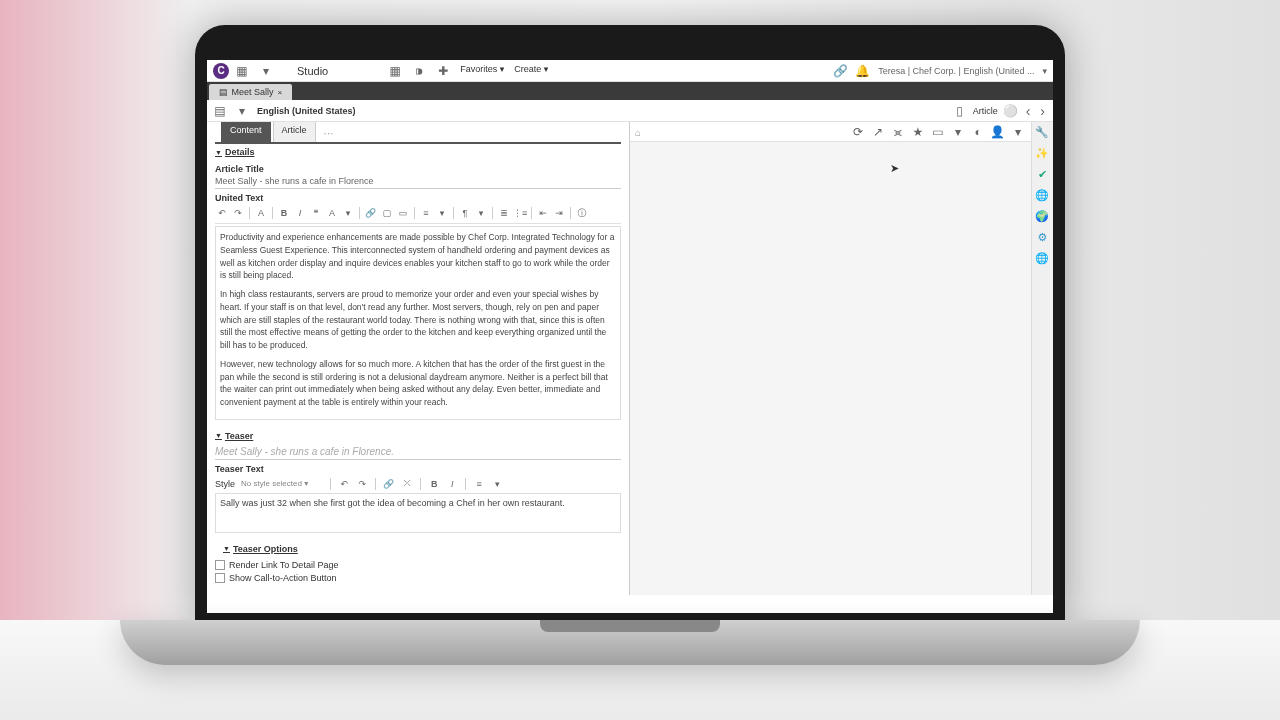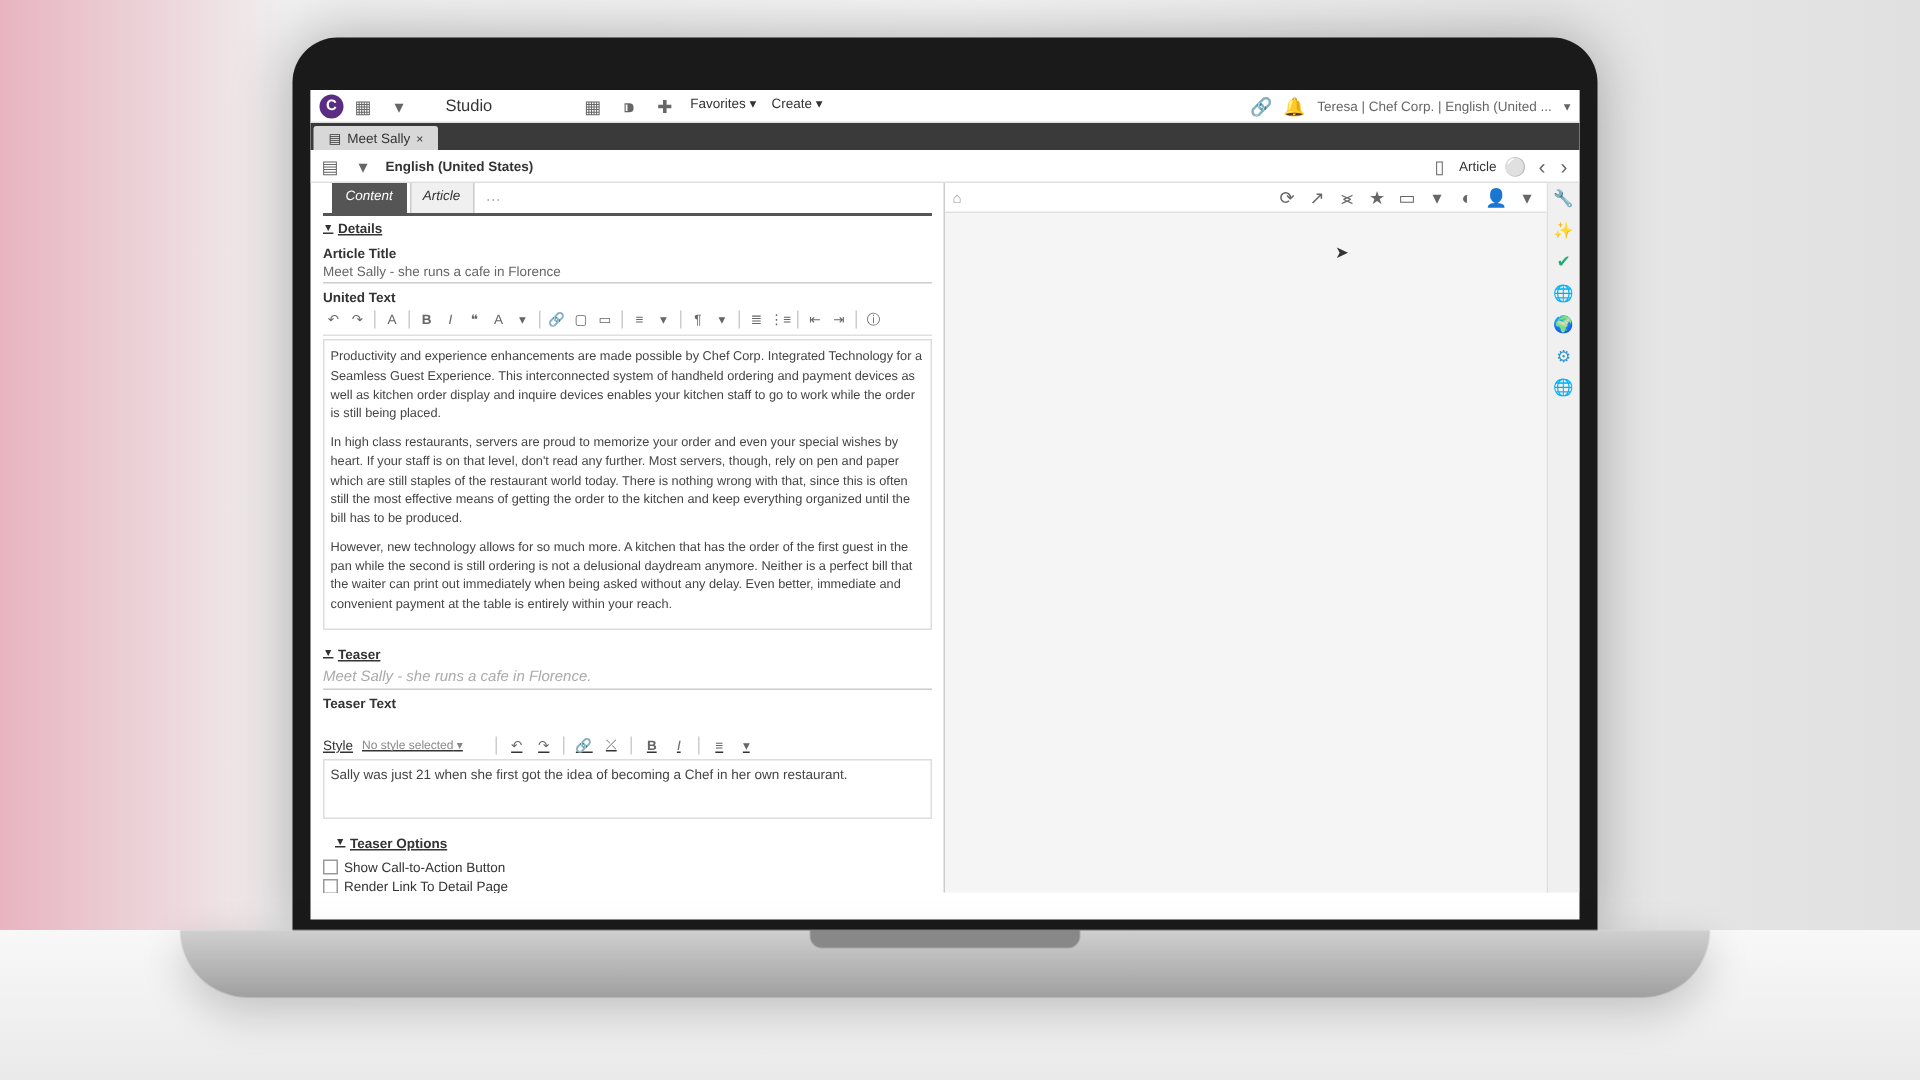--- a/index.html
+++ b/index.html
@@ -29,21 +29,21 @@
 
 
 .subheader { height: 22px; background: #fff; border-bottom: 1px solid #e0e0e0; display: flex; align-items: center; padding: 0 6px; gap: 8px; }
 .locale { font-size: 9px; font-weight: bold; }
 .sub-right { margin-left: auto; display: flex; align-items: center; gap: 6px; }
 .article-label { font-size: 9px; }
 .nav-arrow { font-size: 14px; color: #666; cursor: pointer; padding: 0 2px; }
 
 
 .content-tabs { height: 18px; border-bottom: 2px solid #555; display: flex; align-items: flex-end; padding-left: 6px; gap: 2px; }
-.ctab { padding: 7px 8px; font-size: 9px; background: #f0f0f0; border: 1px solid #ccc; border-bottom: none; cursor: pointer; font-style: italic; }
+.ctab { padding: 7px 8px; font-size: 9px; background: #f0f0f0; border: 1px solid #ccc; border-bottom: none; cursor: pointer; }
 .ctab.active { background: #555; color: #fff; border-color: #555; }
 .ctab-more { padding: 3px 6px; font-size: 10px; color: #999; }
 
 
 .main { display: flex; height: calc(100% - 80px); }
 .form-area { width: 50%; overflow-y: auto; padding: 4px 8px; border-right: 1px solid #ccc; }
 .preview-area { flex: 1; background: #f5f5f5; position: relative; }
 .right-rail { width: 22px; background: #f0f0f0; border-left: 1px solid #ddd; display: flex; flex-direction: column; align-items: center; padding-top: 4px; gap: 8px; }
 .rail-icon { font-size: 11px; color: #666; cursor: pointer; }
 
@@ -56,21 +56,21 @@
 .placeholder-text { color: #aaa; font-style: italic; font-size: 10px; padding: 2px 0; border-bottom: 1px solid #ccc; }
 
 
 .rt-toolbar { display: flex; gap: 2px; padding: 3px 0; border-bottom: 1px solid #e0e0e0; flex-wrap: wrap; align-items: center; }
 .rt-btn { width: 14px; height: 14px; display: inline-flex; align-items: center; justify-content: center; font-size: 9px; color: #666; cursor: pointer; }
 .rt-sep { width: 1px; height: 12px; background: #ccc; margin: 0 2px; }
 .rt-area { border: 1px solid #ddd; padding: 4px; font-size: 8.5px; line-height: 1.5; color: #444; margin-top: 2px; min-height: 80px; background: #fff; }
 .rt-area p { margin-bottom: 6px; }
 
 .teaser-box { border: 1px solid #ddd; padding: 4px; min-height: 40px; font-size: 9px; color: #444; margin-top: 2px; }
-.style-row { display: flex; align-items: center; gap: 4px; font-size: 9px; margin-top: 16px; text-decoration: underline; }
+.style-row { display: flex; align-items: center; gap: 4px; font-size: 9px; margin-top: 3px; }
 .style-select { font-size: 8px; color: #888; padding: 1px 16px 1px 2px; border: none; }
 
 .option-row { display: flex; align-items: center; gap: 4px; font-size: 9px; margin-top: 3px; }
 .checkbox { width: 10px; height: 10px; border: 1px solid #999; display: inline-block; }
 .preview-crumb { position: absolute; top: 5px; left: 5px; font-size: 10px; color: #999; }
 .cursor-mark { position: absolute; top: 40px; left: 260px; font-size: 11px; }
 
 .preview-sub { height: 20px; border-bottom: 1px solid #e0e0e0; display: flex; align-items: center; justify-content: flex-end; padding: 0 6px; gap: 6px; background: #fff; }
 </style>
 </head>
@@ -202,35 +202,35 @@
             <span class="rt-btn">
                 <b>B</b>
               </span>
             <span class="rt-btn">
                 <i>I</i>
               </span>
             <span class="rt-sep"></span>
             <span class="rt-btn">≡</span>
             <span class="rt-btn">▾</span>
           </div>
-          <div class="teaser-box">Sally was just 21 when she first got the idea of becoming a Chef in her own restaurant.</div>
+          <div class="teaser-box">Sally was just 32 when she first got the idea of becoming a Chef in her own restaurant.</div>
         </div>
 
         <div class="section">
           <div class="section-header" style="padding-left:8px">
             <span class="collapse-icon">▼</span>
             <span>Teaser Options</span>
           </div>
           <div class="option-row">
             <span class="checkbox"></span>
-            <span>Show Call-to-Action Button</span>
+            <span>Render Link To Detail Page</span>
           </div>
           <div class="option-row">
             <span class="checkbox"></span>
-            <span>Render Link To Detail Page</span>
+            <span>Show Call-to-Action Button</span>
           </div>
 
         </div>
 
       </div>
 
       <div class="preview-area">
         <div class="preview-sub">
           <span class="icon">⟳</span>
           <span class="icon">↗</span>

